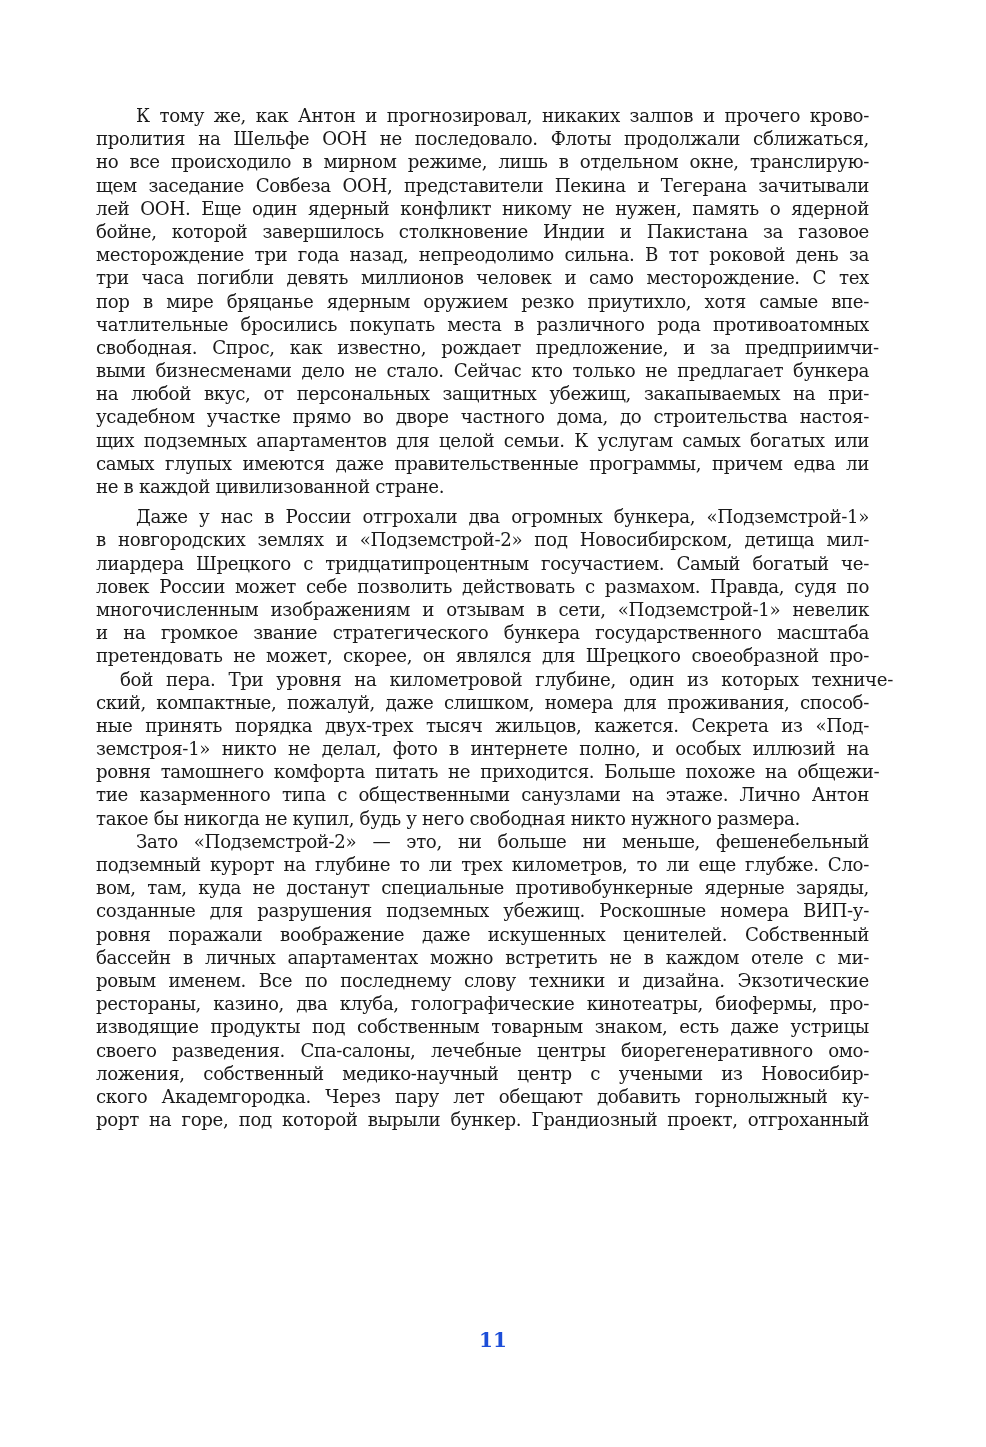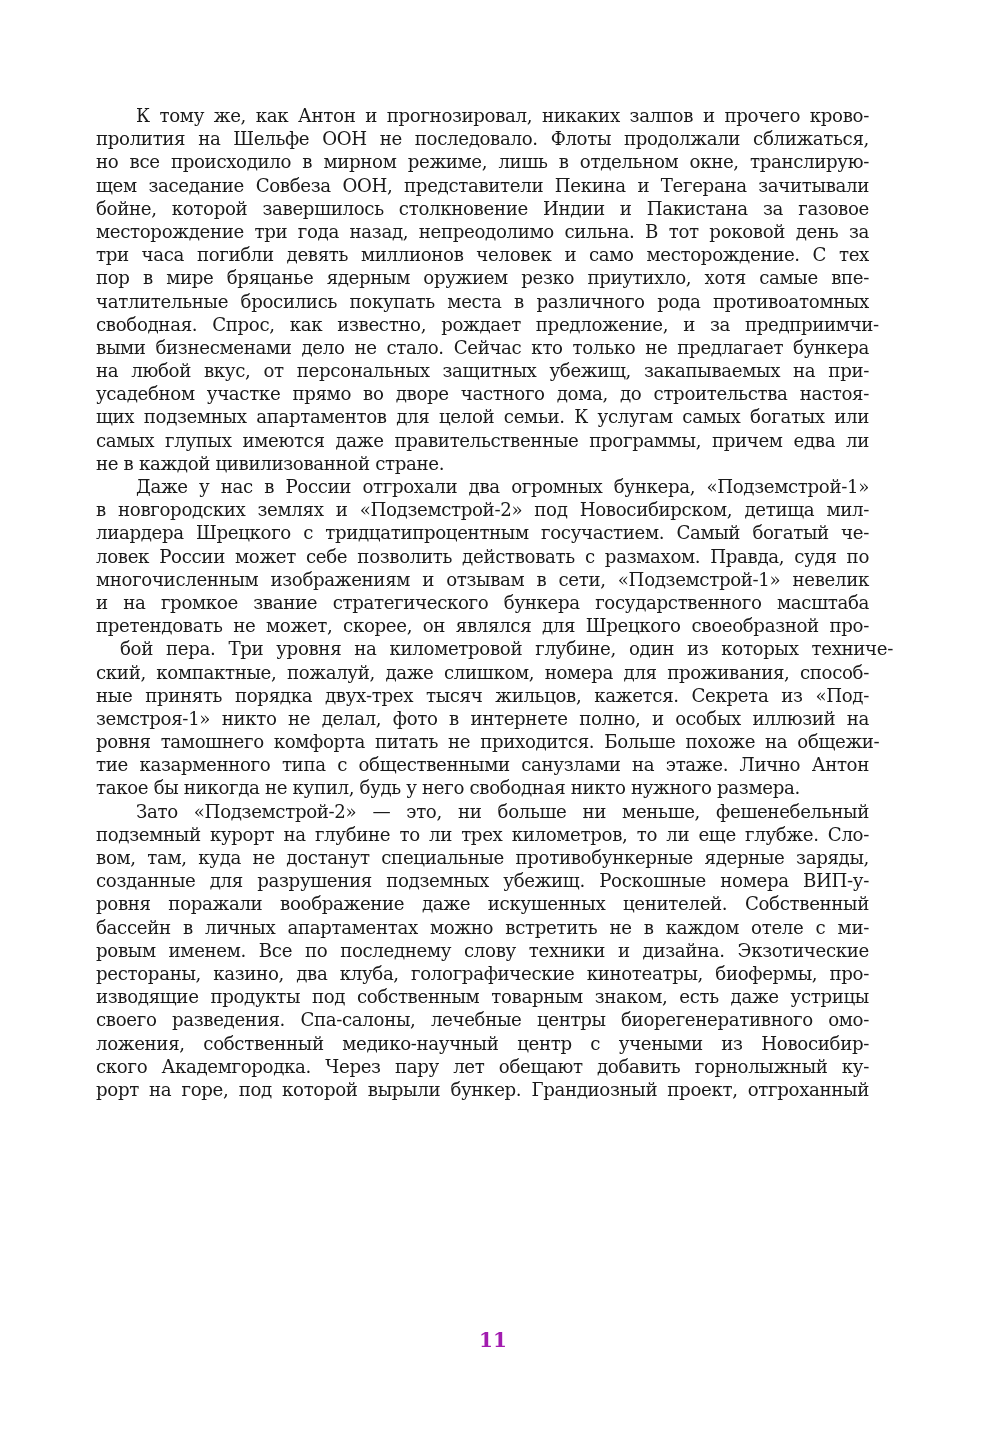--- a/index.html
+++ b/index.html
@@ -41,47 +41,48 @@
     }
     .page-number {
       position: absolute;
       left: 0;
       width: 986px;
       top: 1328px;
       text-align: center;
       font-family: "DejaVu Serif", "Liberation Serif", serif;
       font-weight: bold;
       font-size: 20px;
-      color: #a21caf;
+      color: #1d4ed8;
     }
   </style>
 </head>
 <body>
 
 <div class="page-body" id="page-body">
     <div>
       <span class="line indent" style="word-spacing: 4.36506px; text-align-last: left;">К тому же, как Антон и прогнозировал, никаких залпов и прочего крово-</span>
       <span class="line" style="word-spacing: 7.49414px; text-align-last: left;">пролития на Шельфе ООН не последовало. Флоты продолжали сближаться,</span>
       <span class="line" style="word-spacing: 5.78281px; text-align-last: left;">но все происходило в мирном режиме, лишь в отдельном окне, транслирую-</span>
       <span class="line" style="word-spacing: 6.19336px; text-align-last: left;">щем заседание Совбеза ООН, представители Пекина и Тегерана зачитывали</span>
+      <span class="line" style="word-spacing: 5.46307px; text-align-last: left;">лей ООН. Еще один ядерный конфликт никому не нужен, память о ядерной</span>
       <span class="line" style="word-spacing: 9.72852px; text-align-last: left;">бойне, которой завершилось столкновение Индии и Пакистана за газовое</span>
       <span class="line" style="word-spacing: 5.17188px; text-align-last: left;">месторождение три года назад, непреодолимо сильна. В тот роковой день за</span>
       <span class="line" style="word-spacing: 7.37656px; text-align-last: left;">три часа погибли девять миллионов человек и само месторождение. С тех</span>
       <span class="line" style="word-spacing: 7.87031px; text-align-last: left;">пор в мире бряцанье ядерным оружием резко приутихло, хотя самые впе-</span>
       <span class="line" style="word-spacing: 7.08929px; text-align-last: left;">чатлительные бросились покупать места в различного рода противоатомных</span>
       <span class="line" style="word-spacing: 9.54688px; text-align-last: left;">свободная. Спрос, как известно, рождает предложение, и за предприимчи-</span>
       <span class="line" style="word-spacing: 4.48438px; text-align-last: left;">выми бизнесменами дело не стало. Сейчас кто только не предлагает бункера</span>
       <span class="line" style="word-spacing: 7.57812px; text-align-last: left;">на любой вкус, от персональных защитных убежищ, закапываемых на при-</span>
       <span class="line" style="word-spacing: 6.66146px; text-align-last: left;">усадебном участке прямо во дворе частного дома, до строительства настоя-</span>
       <span class="line" style="word-spacing: 4.14219px; text-align-last: left;">щих подземных апартаментов для целой семьи. К услугам самых богатых или</span>
       <span class="line" style="word-spacing: 5.42773px; text-align-last: left;">самых глупых имеются даже правительственные программы, причем едва ли</span>
       <span class="line last" style="word-spacing: 0px;">не в каждой цивилизованной стране.</span>
     </div>
     <div>
-      <span class="line indent" style="word-spacing: 5.90972px; text-align-last: left;">Даже у нас в России отгрохали два огромных бункера, «Подземстрой-1»</span>
+      <span class="line indent" style="word-spacing: 5.90972px; text-align-last: left; margin-top: 7px;">Даже у нас в России отгрохали два огромных бункера, «Подземстрой-1»</span>
       <span class="line" style="word-spacing: 6.73633px; text-align-last: left;">в новгородских землях и «Подземстрой-2» под Новосибирском, детища мил-</span>
       <span class="line" style="word-spacing: 6.81696px; text-align-last: left;">лиардера Шрецкого с тридцатипроцентным госучастием. Самый богатый че-</span>
       <span class="line" style="word-spacing: 4.65937px; text-align-last: left;">ловек России может себе позволить действовать с размахом. Правда, судя по</span>
       <span class="line" style="word-spacing: 6.72321px; text-align-last: left;">многочисленным изображениям и отзывам в сети, «Подземстрой-1» невелик</span>
       <span class="line" style="word-spacing: 10.0156px; text-align-last: left;">и на громкое звание стратегического бункера государственного масштаба</span>
       <span class="line" style="word-spacing: 5.25694px; text-align-last: left;">претендовать не может, скорее, он являлся для Шрецкого своеобразной про-</span>
       <span class="line" style="word-spacing: 7.57344px; text-align-last: left; margin-left: 24px;">бой пера. Три уровня на километровой глубине, один из которых техниче-</span>
       <span class="line" style="word-spacing: 5.04102px; text-align-last: left;">ский, компактные, пожалуй, даже слишком, номера для проживания, способ-</span>
       <span class="line" style="word-spacing: 7.41146px; text-align-last: left;">ные принять порядка двух-трех тысяч жильцов, кажется. Секрета из «Под-</span>
       <span class="line" style="word-spacing: 6.05824px; text-align-last: left;">земстроя-1» никто не делал, фото в интернете полно, и особых иллюзий на</span>

